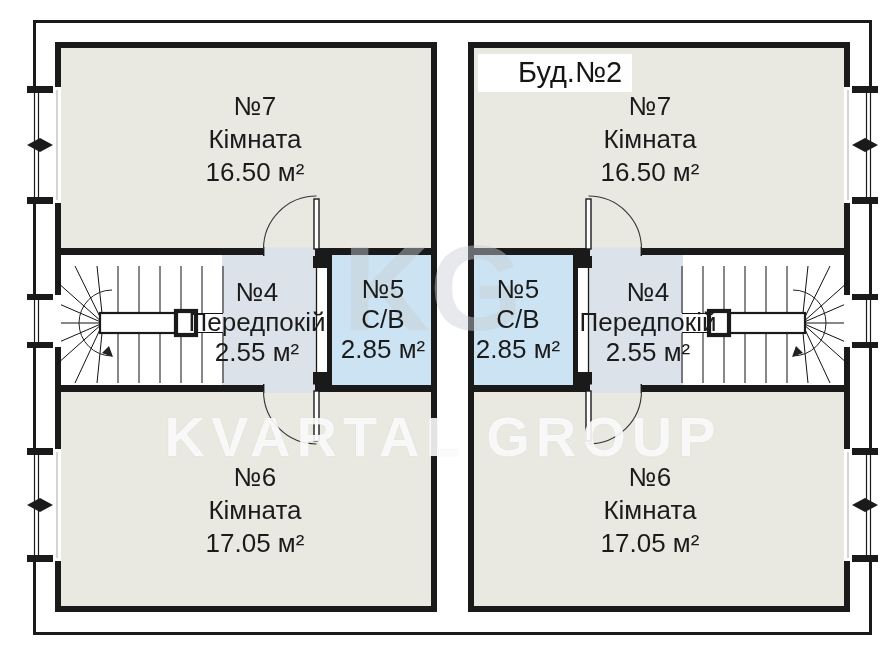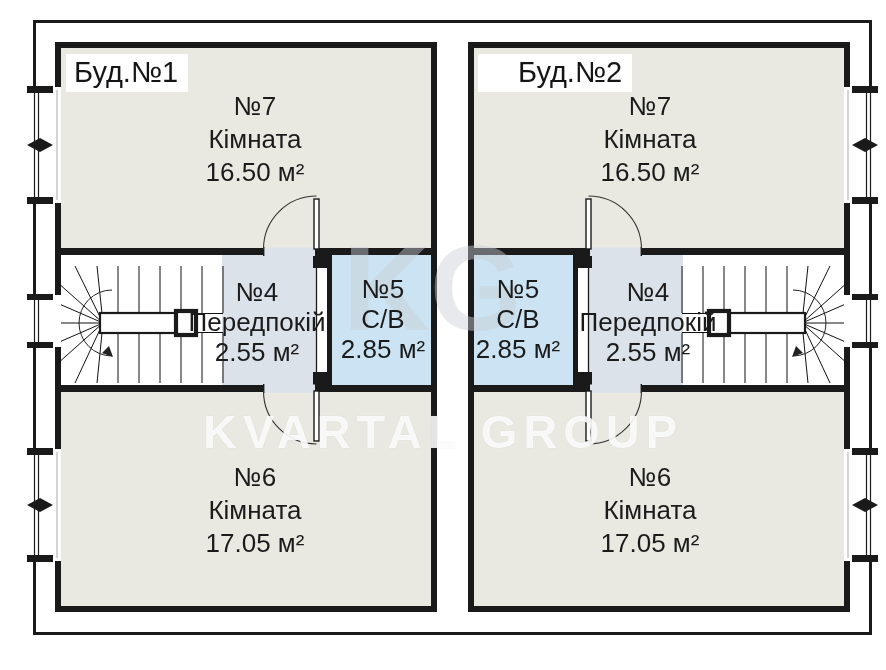--- a/index.html
+++ b/index.html
@@ -3,21 +3,21 @@
 <meta charset="utf-8">
 <style>
   html,body{margin:0;padding:0;background:#ffffff;}
   .plan{
     position:relative;width:886px;height:670px;background:#ffffff;overflow:hidden;
     font-family:"Liberation Sans","DejaVu Sans",sans-serif;color:#1b1b1b;
   }
   .plan svg{position:absolute;left:0;top:0;z-index:1;}
   .wm-text{
     position:absolute;left:0;top:404px;width:886px;z-index:2;
-    text-align:center;font-size:47px;font-weight:bold;letter-spacing:6px;
+    text-align:center;font-size:56px;font-weight:bold;letter-spacing:6px;
     color:rgba(255,255,255,0.85);text-shadow:0 0 1px rgba(170,170,170,0.35);
     pointer-events:none;user-select:none;
   }
   .wm-mono{
     position:absolute;left:343px;top:228px;width:200px;z-index:2;
     text-align:left;font-size:120px;font-weight:bold;line-height:120px;
     color:rgba(201,207,213,0.45);pointer-events:none;user-select:none;
   }
   .bldg-label{
     position:absolute;z-index:3;background:#ffffff;padding:2px 10px 3px 8px;
@@ -115,21 +115,20 @@
       </g>
     </defs>
 
     <use href="#unitGeom" xlink:href="#unitGeom"></use>
     <use href="#unitGeom" xlink:href="#unitGeom" transform="translate(905,0) scale(-1,1)"></use>
   </svg>
 
   <div class="wm-mono">KG</div>
   <div class="wm-text">KVARTAL GROUP</div>
 
-  <div class="bldg-label" style="left:66px;top:54px;">Буд.№1</div>
 
   <div class="room-label" style="left:145px;top:90px;width:220px;">
     <span>№7</span>
     <span>Кімната</span>
     <span>16.50 м²</span>
   </div>
 
   <div class="room-label tight" style="left:147px;top:277px;width:220px;">
     <span>№4</span>
     <span>Передпокій</span>

